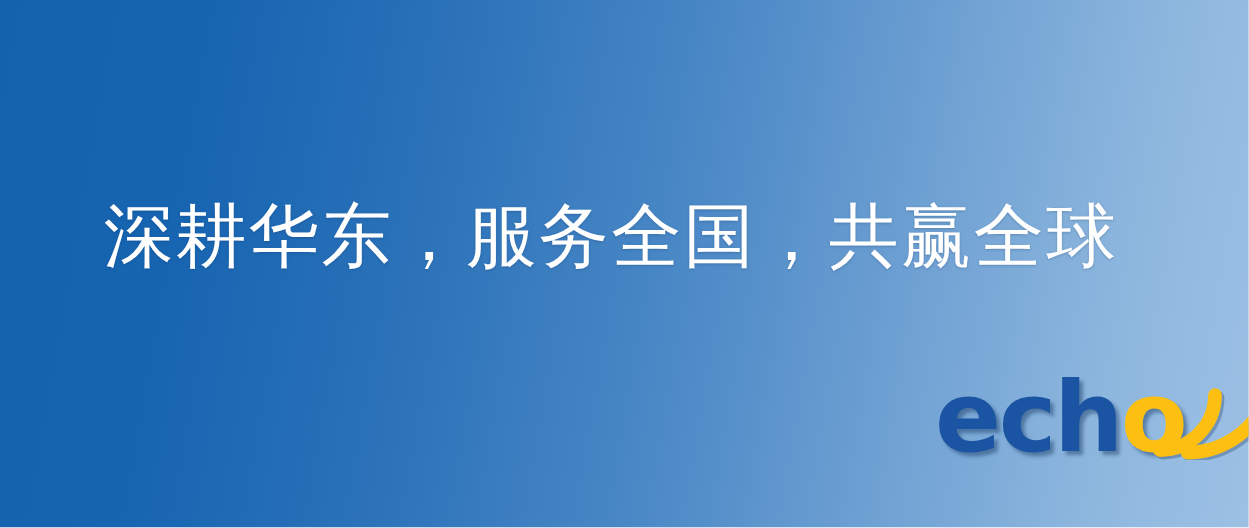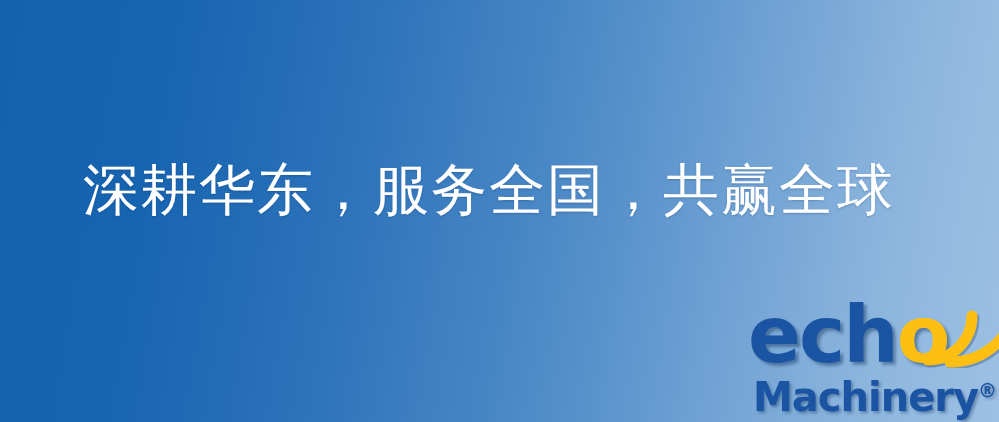--- a/index.html
+++ b/index.html
@@ -128,19 +128,16 @@
 
     <svg class="logo-waves" viewBox="0 0 90 76">
       <g fill="none" stroke="#fdc012" stroke-linecap="round">
         <path d="M 14 68 A 44 44 0 0 0 58 24" stroke-width="11" transform="translate(2,2)" stroke="rgba(20,50,95,0.30)"></path>
         <path d="M 14 68 A 44 44 0 0 0 58 24" stroke-width="11"></path>
         <path d="M 36 70 A 68 68 0 0 0 104 2" stroke-width="11" transform="translate(2,2)" stroke="rgba(20,50,95,0.30)"></path>
         <path d="M 36 70 A 68 68 0 0 0 104 2" stroke-width="11"></path>
       </g>
     </svg>
 
-    <div class="logo-tagline">
-      <span>Machinery</span><span class="logo-reg">®</span>
-    </div>
 
   </div>
 
 </div>
 
 </body></html>

